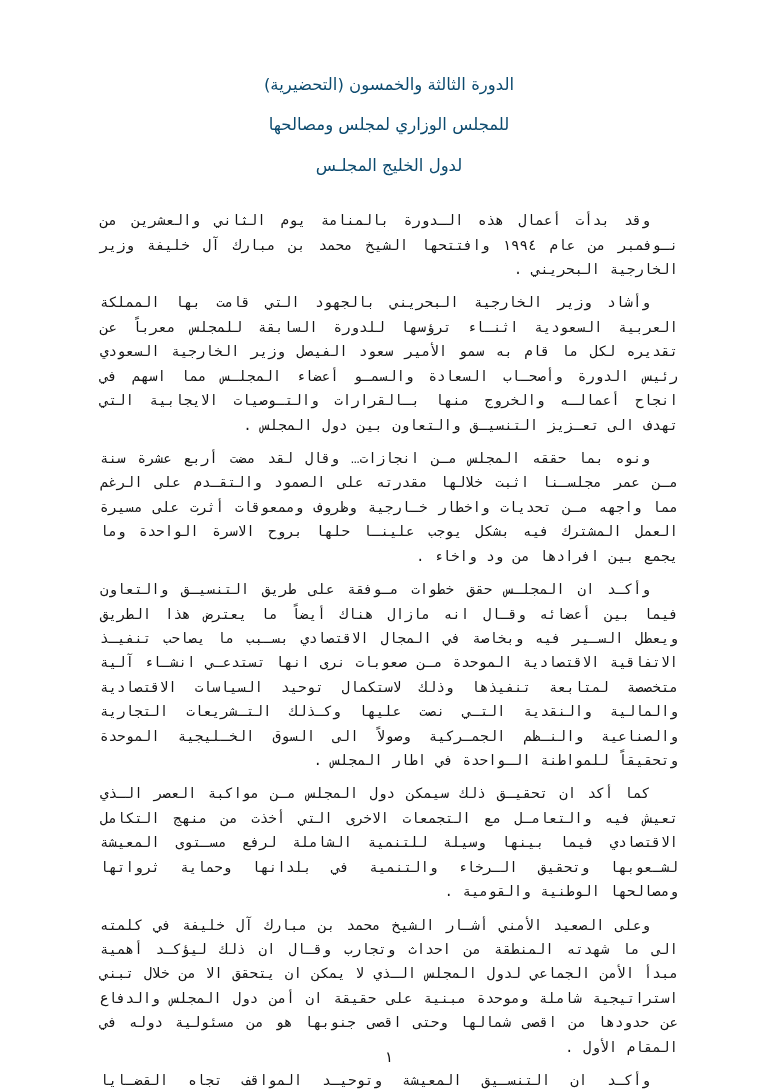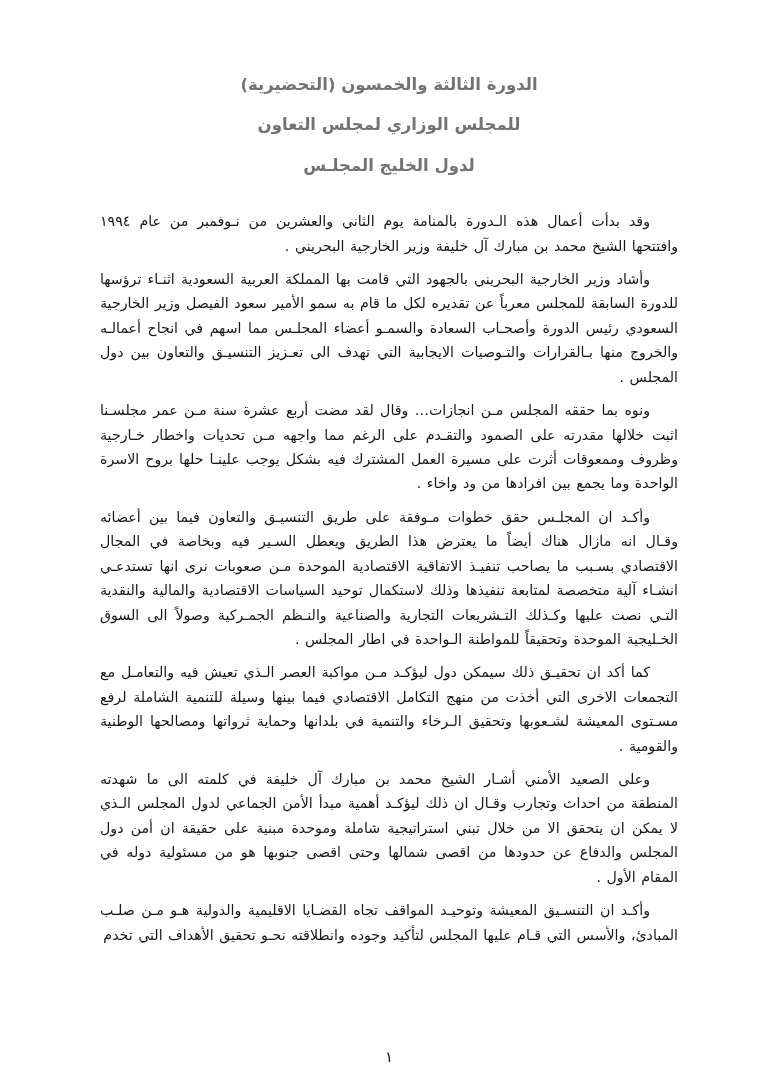--- a/index.html
+++ b/index.html
@@ -19,59 +19,60 @@
     font-family: "DejaVu Sans", sans-serif;
     color: #151515;
     overflow: hidden;
   }
   .title-block {
     text-align: center;
     margin-bottom: 30px;
   }
   .title-line {
     font-size: 16.5px;
-    font-weight: bold;
+    font-weight: normal;
     margin: 0 0 14px 0;
     line-height: 1.6;
-    color: #737373;
+    color: #0c4a6e;
   }
   .body-text p.para {
     margin: 0 0 9px 0;
     font-size: 14.2px;
     line-height: 1.72;
     text-align: justify;
     text-indent: 28px;
     word-spacing: 1px;
+    font-family: Liberation Mono, monospace;
   }
   .page-number {
     position: absolute;
     bottom: 26px;
     left: 0;
     right: 0;
     text-align: center;
     font-size: 15px;
     color: #111;
   }
 </style>
 </head>
 <body>
 
 <div class="page">
 
   <header class="title-block">
     <div class="title-line">الدورة الثالثة والخمسون (التحضيرية)</div>
-    <div class="title-line">للمجلس الوزاري لمجلس التعاون</div>
+    <div class="title-line">للمجلس الوزاري لمجلس ومصالحها</div>
     <div class="title-line">لدول الخليج المجلـس</div>
   </header>
 
   <main class="body-text">
     <p class="para">وقد بدأت أعمال هذه الـدورة بالمنامة يوم الثاني والعشرين من نـوفمبر من عام ١٩٩٤ وافتتحها الشيخ محمد بن مبارك آل خليفة وزير الخارجية البحريني .</p>
     <p class="para">وأشاد وزير الخارجية البحريني بالجهود التي قامت بها المملكة العربية السعودية اثنـاء ترؤسها للدورة السابقة للمجلس معرباً عن تقديره لكل ما قام به سمو الأمير سعود الفيصل وزير الخارجية السعودي رئيس الدورة وأصحـاب السعادة والسمـو أعضاء المجلـس مما اسهم في انجاح أعمالـه والخروج منها بـالقرارات والتـوصيات الايجابية التي تهدف الى تعـزيز التنسيـق والتعاون بين دول المجلس .</p>
     <p class="para">ونوه بما حققه المجلس مـن انجازات… وقال لقد مضت أربع عشرة سنة مـن عمر مجلسـنا اثبت خلالها مقدرته على الصمود والتقـدم على الرغم مما واجهه مـن تحديات واخطار خـارجية وظروف وممعوقات أثرت على مسيرة العمل المشترك فيه بشكل يوجب علينـا حلها بروح الاسرة الواحدة وما يجمع بين افرادها من ود واخاء .</p>
     <p class="para">وأكـد ان المجلـس حقق خطوات مـوفقة على طريق التنسيـق والتعاون فيما بين أعضائه وقـال انه مازال هناك أيضاً ما يعترض هذا الطريق ويعطل السـير فيه وبخاصة في المجال الاقتصادي بسـبب ما يصاحب تنفيـذ الاتفاقية الاقتصادية الموحدة مـن صعوبات نرى انها تستدعـي انشـاء آلية متخصصة لمتابعة تنفيذها وذلك لاستكمال توحيد السياسات الاقتصادية والمالية والنقدية التـي نصت عليها وكـذلك التـشريعات التجارية والصناعية والنـظم الجمـركية وصولاً الى السوق الخـليجية الموحدة وتحقيقاً للمواطنة الـواحدة في اطار المجلس .</p>
-    <p class="para">كما أكد ان تحقيـق ذلك سيمكن دول ليؤكـد مـن مواكبة العصر الـذي تعيش فيه والتعامـل مع التجمعات الاخرى التي أخذت من منهج التكامل الاقتصادي فيما بينها وسيلة للتنمية الشاملة لرفع مسـتوى المعيشة لشـعوبها وتحقيق الـرخاء والتنمية في بلدانها وحماية ثرواتها ومصالحها الوطنية والقومية .</p>
+    <p class="para">كما أكد ان تحقيـق ذلك سيمكن دول المجلس مـن مواكبة العصر الـذي تعيش فيه والتعامـل مع التجمعات الاخرى التي أخذت من منهج التكامل الاقتصادي فيما بينها وسيلة للتنمية الشاملة لرفع مسـتوى المعيشة لشـعوبها وتحقيق الـرخاء والتنمية في بلدانها وحماية ثرواتها ومصالحها الوطنية والقومية .</p>
     <p class="para">وعلى الصعيد الأمني أشـار الشيخ محمد بن مبارك آل خليفة في كلمته الى ما شهدته المنطقة من احداث وتجارب وقـال ان ذلك ليؤكـد أهمية مبدأ الأمن الجماعي لدول المجلس الـذي لا يمكن ان يتحقق الا من خلال تبني استراتيجية شاملة وموحدة مبنية على حقيقة ان أمن دول المجلس والدفاع عن حدودها من اقصى شمالها وحتى اقصى جنوبها هو من مسئولية دوله في المقام الأول .</p>
     <p class="para">وأكـد ان التنسـيق المعيشة وتوحيـد المواقف تجاه القضـايا الاقليمية والدولية هـو مـن صلـب المبادئ، والأسس التي قـام عليها المجلس لتأكيد وجوده وانطلاقته نحـو تحقيق الأهداف التي تخدم</p>
   </main>
 
   <footer class="page-number">١</footer>
 
 </div>
 
 </body></html>

